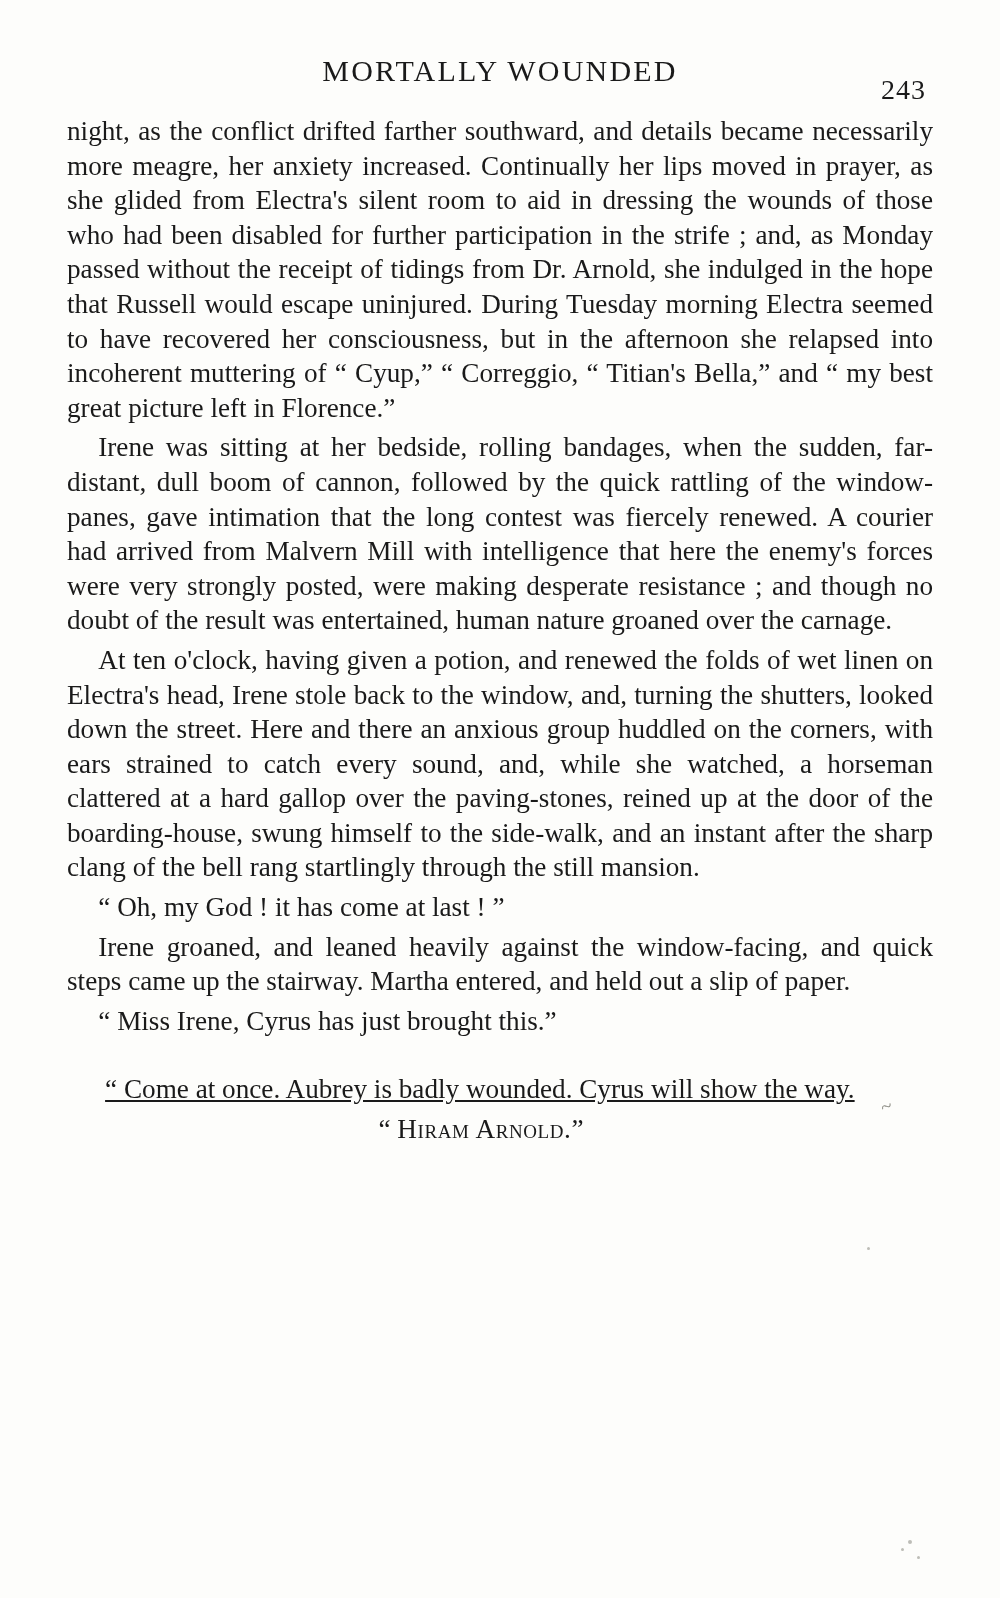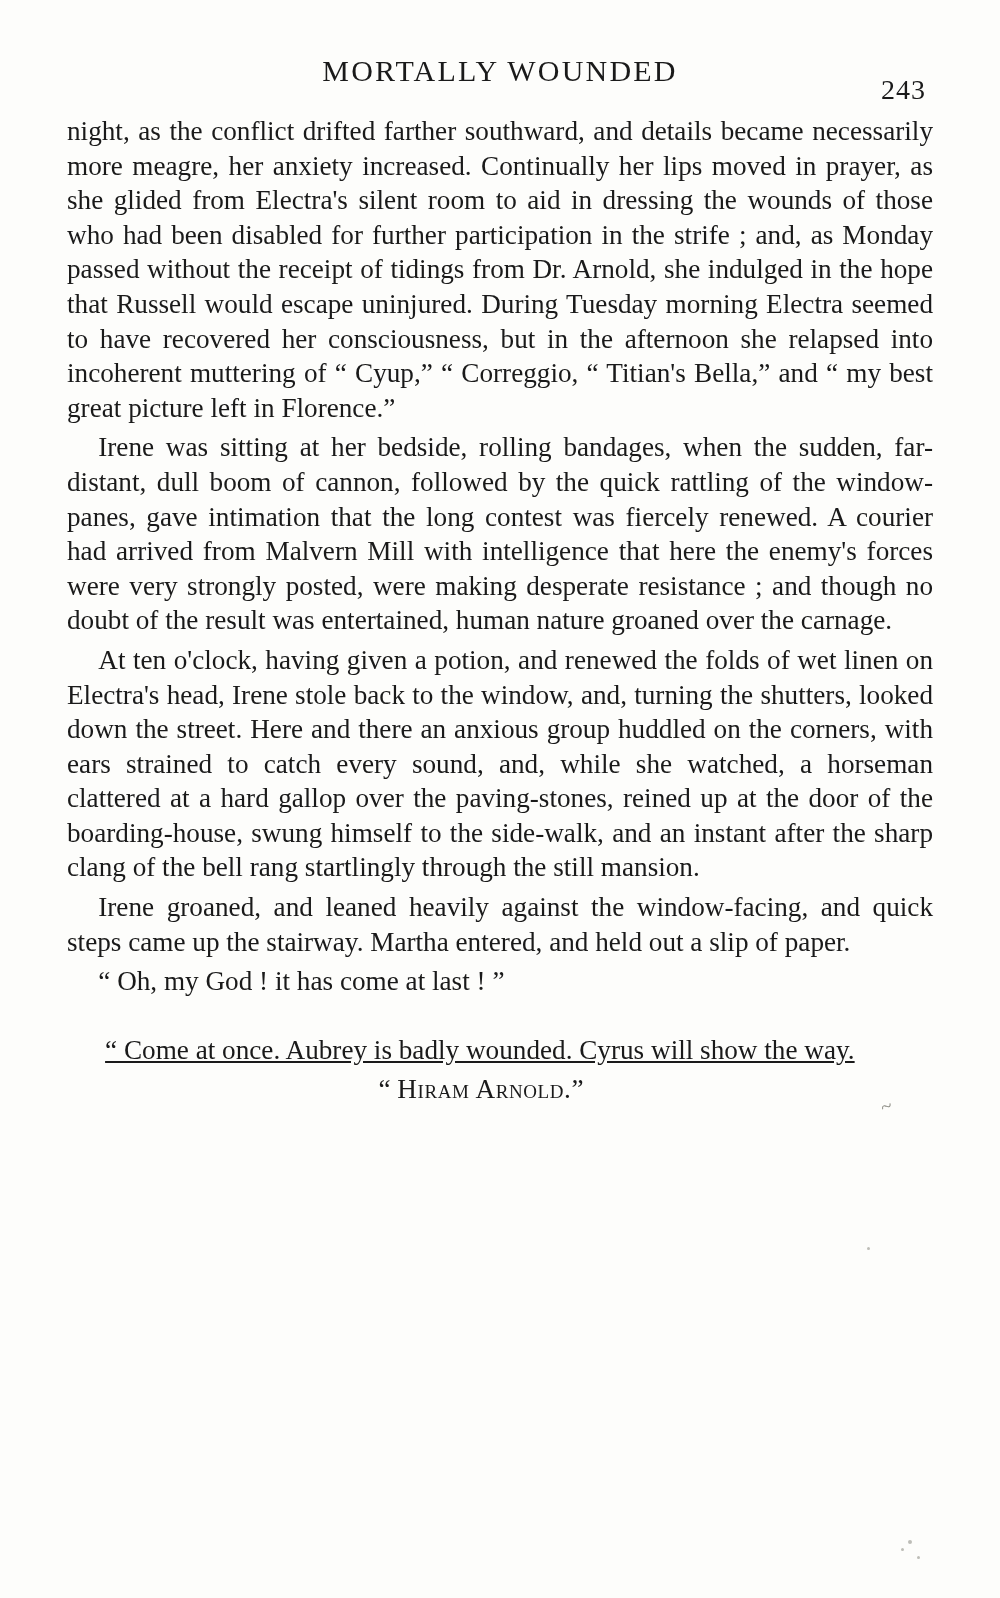--- a/index.html
+++ b/index.html
@@ -93,22 +93,23 @@
 
   <div class="running-head">
     <div class="head-title">MORTALLY WOUNDED</div>
     <div class="page-number">243</div>
   </div>
 
   <div class="body-text">
     <p class="no-indent">night, as the conflict drifted farther southward, and details became necessarily more meagre, her anxiety increased. Continually her lips moved in prayer, as she glided from Electra's silent room to aid in dressing the wounds of those who had been disabled for further participation in the strife ; and, as Monday passed without the receipt of tidings from Dr. Arnold, she indulged in the hope that Russell would escape uninjured.   During Tuesday morning Electra seemed to have recovered her consciousness, but in the afternoon she relapsed into incoherent muttering of “ Cyup,” “ Correggio, “ Titian's Bella,” and “ my best great picture left in Florence.”</p>
     <p>Irene was sitting at her bedside, rolling bandages, when the sudden, far-distant, dull boom of cannon, followed by the quick rattling of the window-panes, gave intimation that the long contest was fiercely renewed.   A courier had arrived from Malvern Mill with intelligence that here the enemy's forces were very strongly posted, were making desperate resistance ; and though no doubt of the result was entertained, human nature groaned over the carnage.</p>
     <p>At ten o'clock, having given a potion, and renewed the folds of wet linen on Electra's head, Irene stole back to the window, and, turning the shutters, looked down the street.   Here and there an anxious group huddled on the corners, with ears strained to catch every sound, and, while she watched, a horseman clattered at a hard gallop over the paving-stones, reined up at the door of the boarding-house, swung himself to the side-walk, and an instant after the sharp clang of the bell rang startlingly through the still mansion.</p>
+    <p>“ Oh, my God ! it has come at last ! ”</p>
     <p>Irene groaned, and leaned heavily against the window-facing, and quick steps came up the stairway.   Martha entered, and held out a slip of paper.</p>
-    <p>“ Oh, my God ! it has come at last ! ”</p>
+    <p>“ Miss Irene, Cyrus has just brought this.”</p>
     <p class="letter">“ Come at once.   Aubrey is badly wounded.  Cyrus will show the way.</p>
     <div class="signature">
       <span>“ </span><span class="sc">Hiram Arnold.</span><span>”</span>
     </div>
   </div>
 
   <span class="tick" style="right: 108px; top: 1095px; transform: rotate(-18deg);">~</span>
   <span class="speck" style="right: 88px; top: 1540px; width: 4px; height: 4px;"></span>
   <span class="speck" style="right: 96px; top: 1548px; width: 3px; height: 3px;"></span>
   <span class="speck" style="right: 80px; top: 1556px; width: 3px; height: 3px;"></span>

